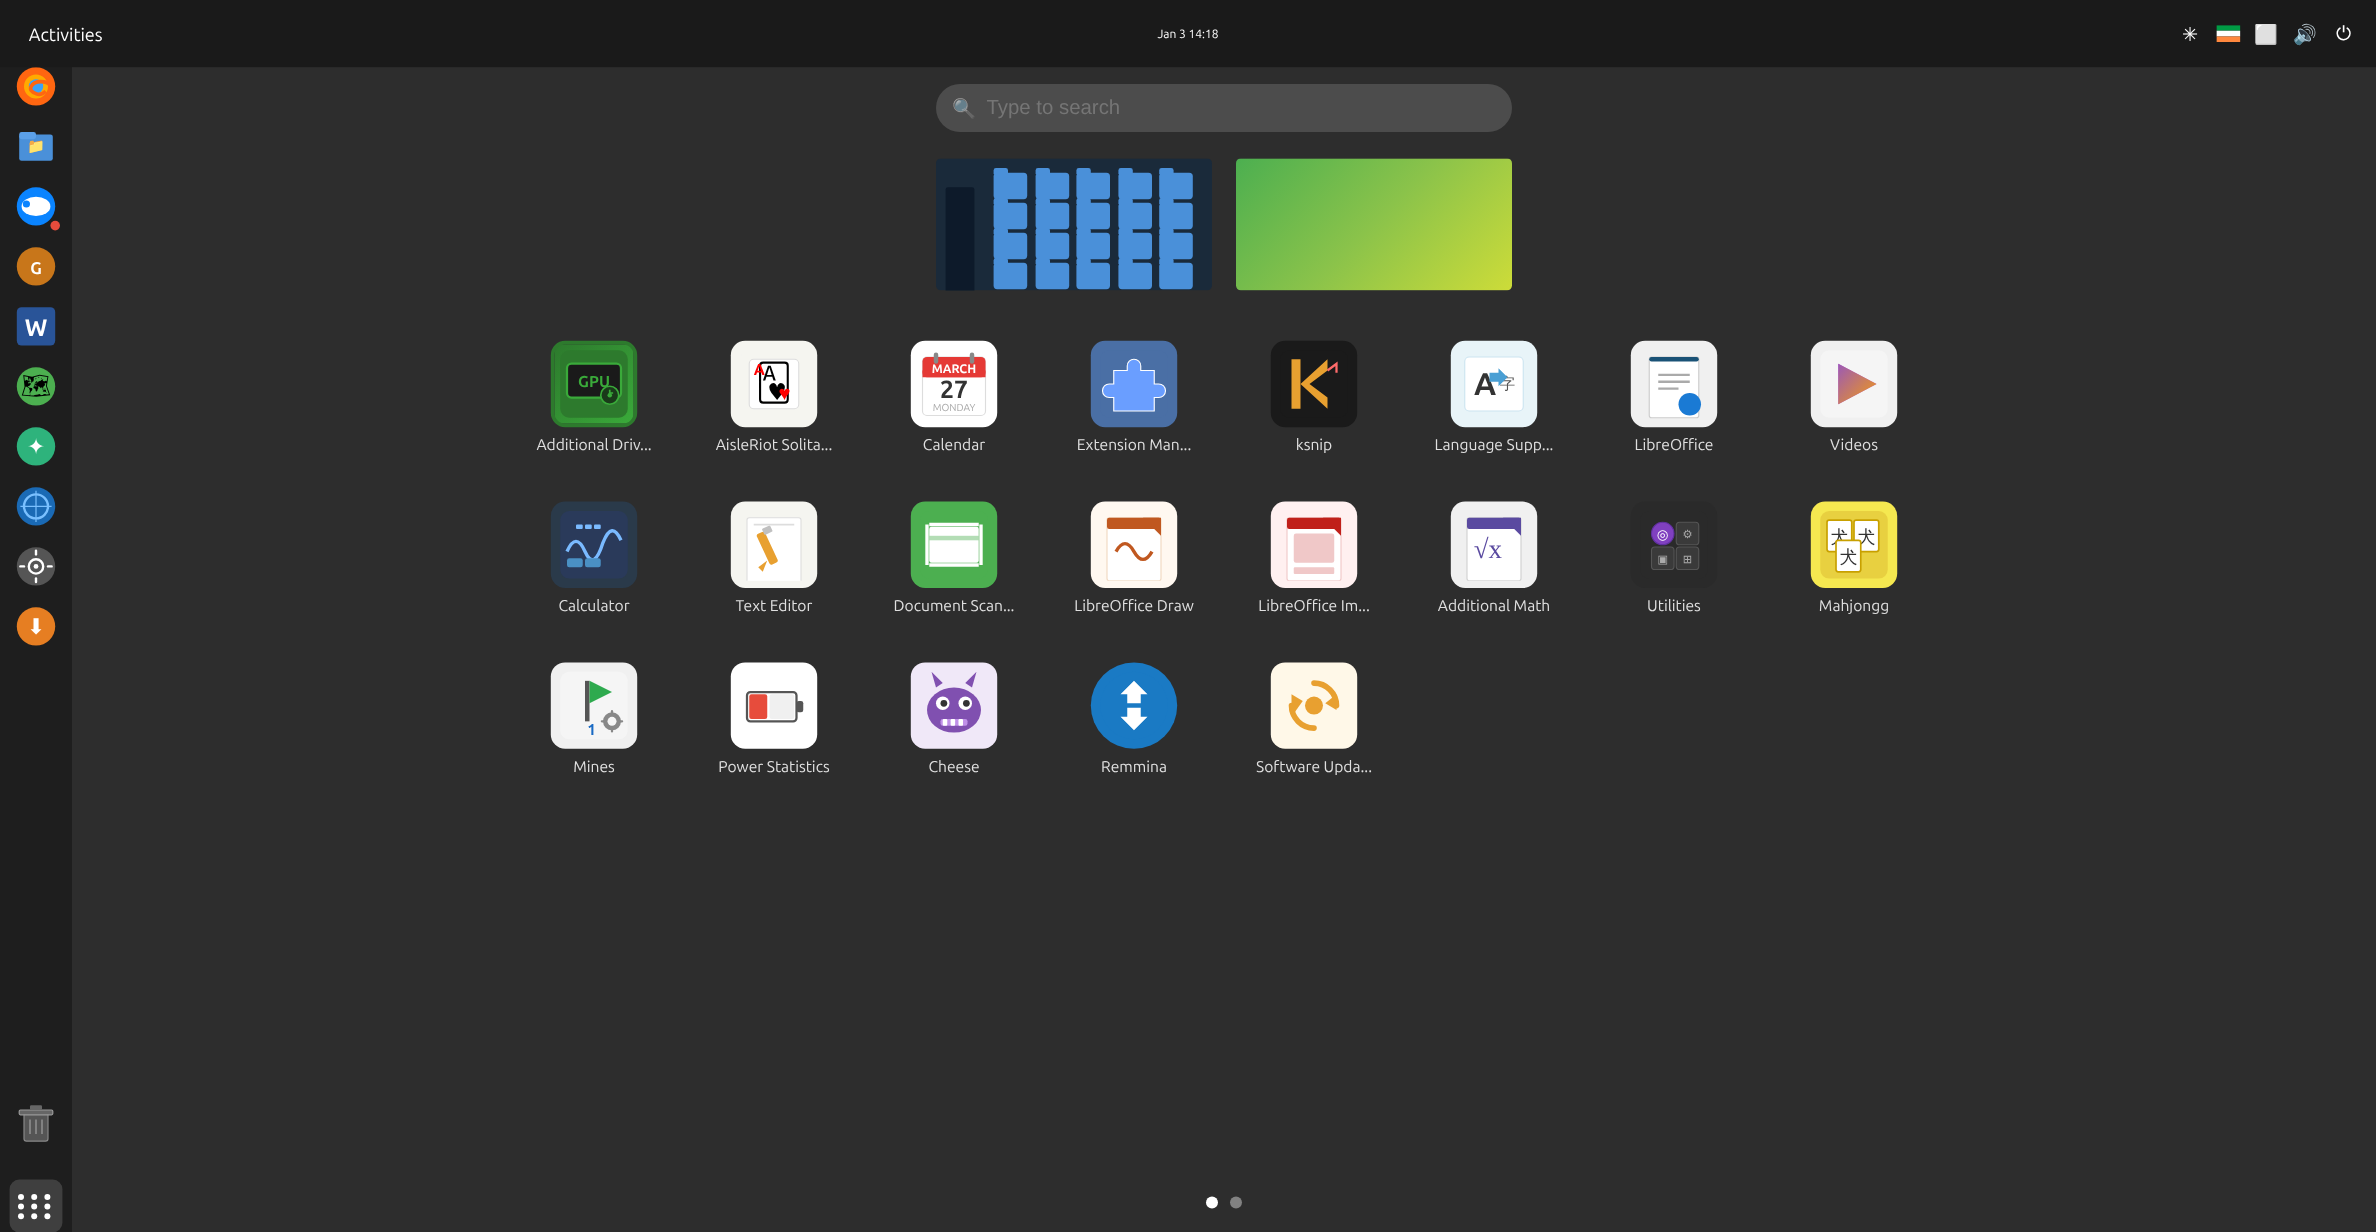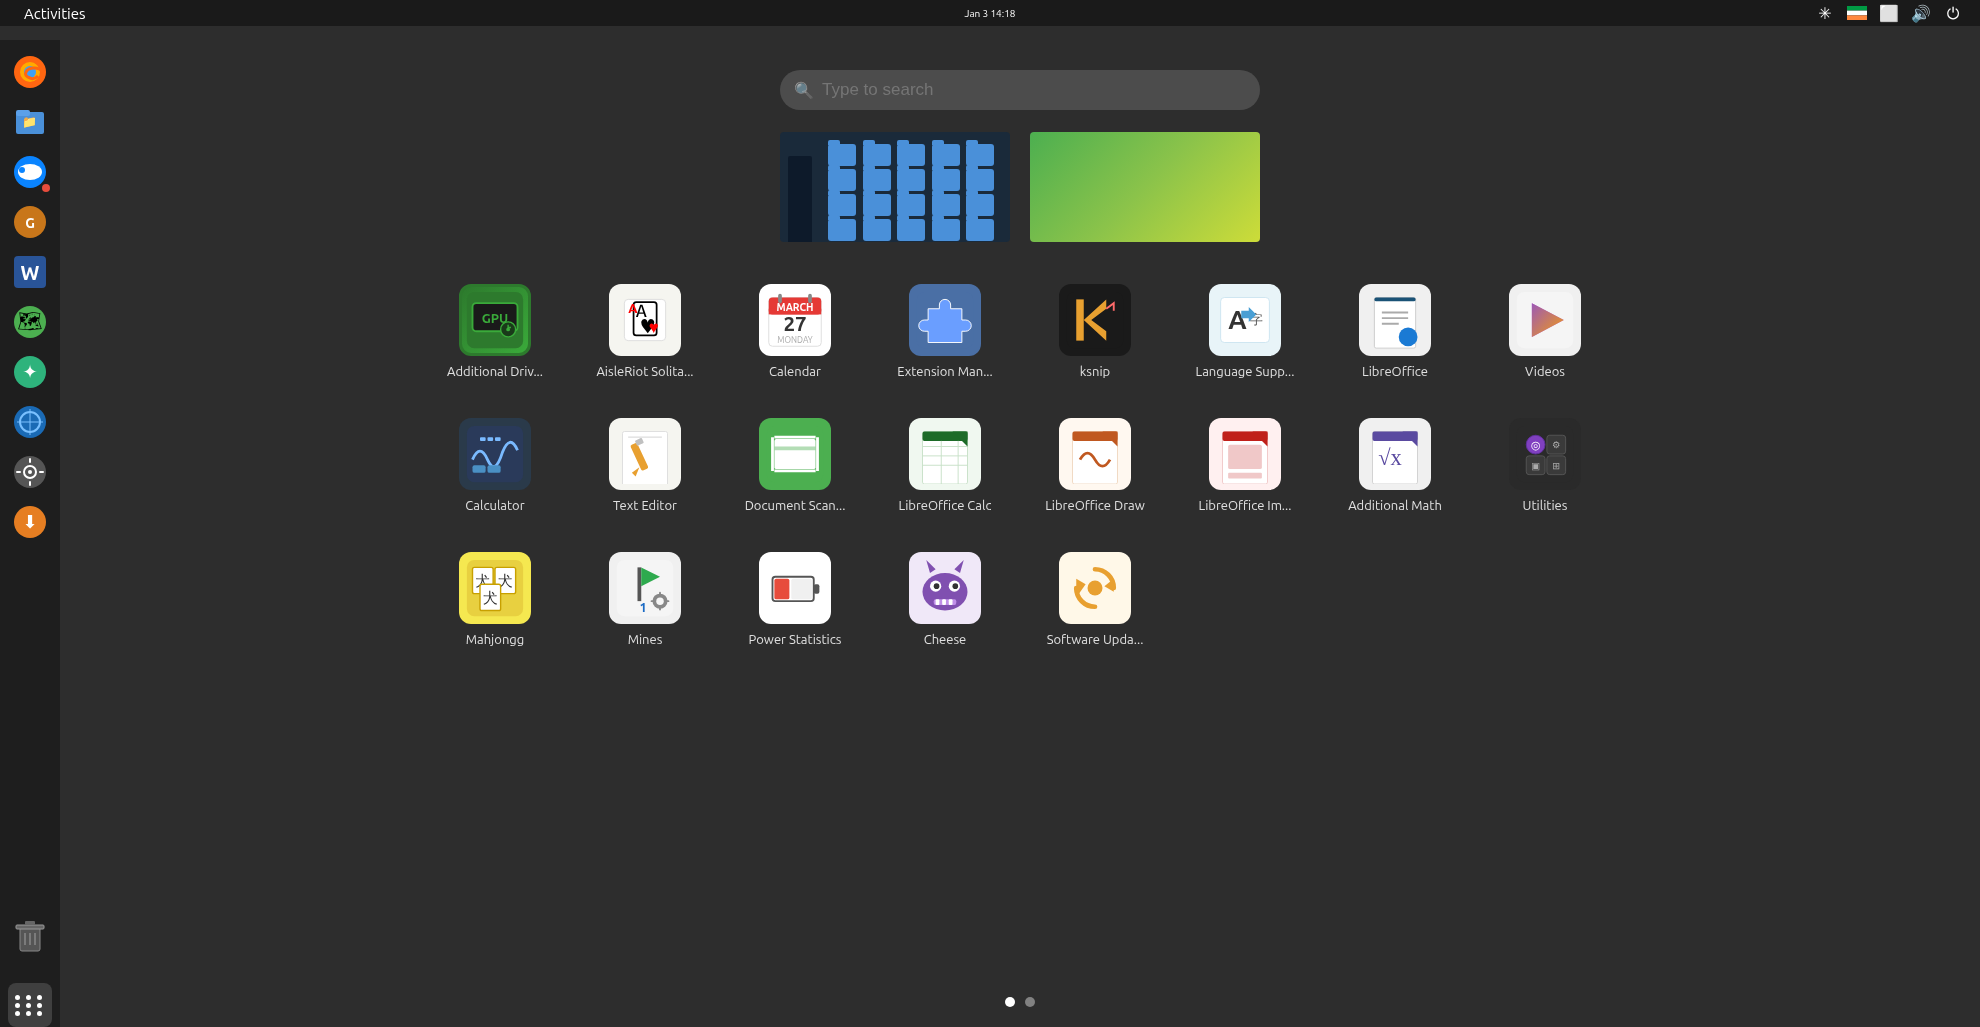--- a/index.html
+++ b/index.html
@@ -9,21 +9,21 @@
       background: #2d2d2d;
       font-family: 'Ubuntu', 'Segoe UI', sans-serif;
       overflow: hidden;
       position: relative;
     }
 
     
     #topbar {
       position: absolute;
       top: 0; left: 0; right: 0;
-      height: 26px;
+      height: 56px;
       background: #1a1a1a;
       display: flex;
       align-items: center;
       justify-content: space-between;
       padding: 0 16px;
       z-index: 100;
     }
     #activities-btn {
       color: #fff;
       font-size: 15px;
@@ -633,38 +633,20 @@
           <rect x="10" y="24" width="44" height="4" fill="#81c784" opacity="0.6"></rect>
           <line x1="10" y1="14" x2="54" y2="14" stroke="white" stroke-width="3"></line>
           <line x1="10" y1="50" x2="54" y2="50" stroke="white" stroke-width="3"></line>
           <line x1="8" y1="14" x2="8" y2="50" stroke="white" stroke-width="3"></line>
           <line x1="56" y1="14" x2="56" y2="50" stroke="white" stroke-width="3"></line>
         </svg>
       </div>
       <span class="app-label">Document Scan...</span>
     </div>
 
-    <div class="app-item">
-      <div class="app-icon icon-localc" style="background:#f0f8f0; border-radius:12px;">
-        <svg width="64" height="64" viewBox="0 0 64 64">
-          <rect x="2" y="2" width="60" height="60" rx="8" fill="#f0f8f0"></rect>
-          <rect x="8" y="8" width="48" height="56" rx="2" fill="white" stroke="#c8e0c8" stroke-width="1"></rect>
-          <rect x="8" y="8" width="48" height="10" fill="#1d6b28" rx="2"></rect>
-
-          <line x1="8" y1="24" x2="56" y2="24" stroke="#c8e0c8" stroke-width="1"></line>
-          <line x1="8" y1="34" x2="56" y2="34" stroke="#c8e0c8" stroke-width="1"></line>
-          <line x1="8" y1="44" x2="56" y2="44" stroke="#c8e0c8" stroke-width="1"></line>
-          <line x1="28" y1="18" x2="28" y2="64" stroke="#c8e0c8" stroke-width="1"></line>
-          <line x1="46" y1="18" x2="46" y2="64" stroke="#c8e0c8" stroke-width="1"></line>
-
-          <polygon points="40,8 56,8 56,24" fill="#1d6b28"></polygon>
-        </svg>
-      </div>
-      <span class="app-label">LibreOffice Calc</span>
-    </div>
 
     <div class="app-item">
       <div class="app-icon icon-lodraw" style="background:#fff8f0; border-radius:12px;">
         <svg width="64" height="64" viewBox="0 0 64 64">
           <rect x="2" y="2" width="60" height="60" rx="8" fill="#fff8f0"></rect>
           <rect x="8" y="8" width="48" height="56" rx="2" fill="white" stroke="#f0d8c0" stroke-width="1"></rect>
           <rect x="8" y="8" width="48" height="10" fill="#c05820" rx="2"></rect>
 
           <path d="M16 38 Q24 24 32 38 Q40 52 48 38" fill="none" stroke="#c05820" stroke-width="3"></path>
           <polygon points="40,8 56,8 56,24" fill="#c05820"></polygon>
@@ -790,20 +772,31 @@
           <rect x="29" y="44" width="4" height="6" fill="white" rx="1"></rect>
           <rect x="36" y="44" width="4" height="6" fill="white" rx="1"></rect>
 
           <polygon points="16,16 12,2 22,12" fill="#8050b0"></polygon>
           <polygon points="48,16 52,2 42,12" fill="#8050b0"></polygon>
         </svg>
       </div>
       <span class="app-label">Cheese</span>
     </div>
 
+    <div class="app-item">
+      <div class="app-icon icon-remmina" style="background:#1a7ac4; border-radius:50%;">
+        <svg width="64" height="64" viewBox="0 0 64 64">
+          <circle cx="32" cy="32" r="30" fill="#1a7ac4"></circle>
+
+          <path d="M32 10 L44 22 L38 22 L38 30 L26 30 L26 22 L20 22 Z" fill="white"></path>
+          <path d="M32 54 L20 42 L26 42 L26 34 L38 34 L38 42 L44 42 Z" fill="white"></path>
+        </svg>
+      </div>
+      <span class="app-label">Remmina</span>
+    </div>
 
     <div class="app-item">
       <div class="app-icon icon-softupdate" style="background:#fff8e8; border-radius:12px;">
         <svg width="64" height="64" viewBox="0 0 64 64">
           <rect x="2" y="2" width="60" height="60" rx="8" fill="#fff8e8"></rect>
 
           <path d="M32 12 A20 20 0 0 1 52 32" fill="none" stroke="#e8a030" stroke-width="5" stroke-linecap="round"></path>
           <path d="M32 52 A20 20 0 0 1 12 32" fill="none" stroke="#e8a030" stroke-width="5" stroke-linecap="round"></path>
 
           <polygon points="52,22 52,36 42,30" fill="#e8a030"></polygon>

